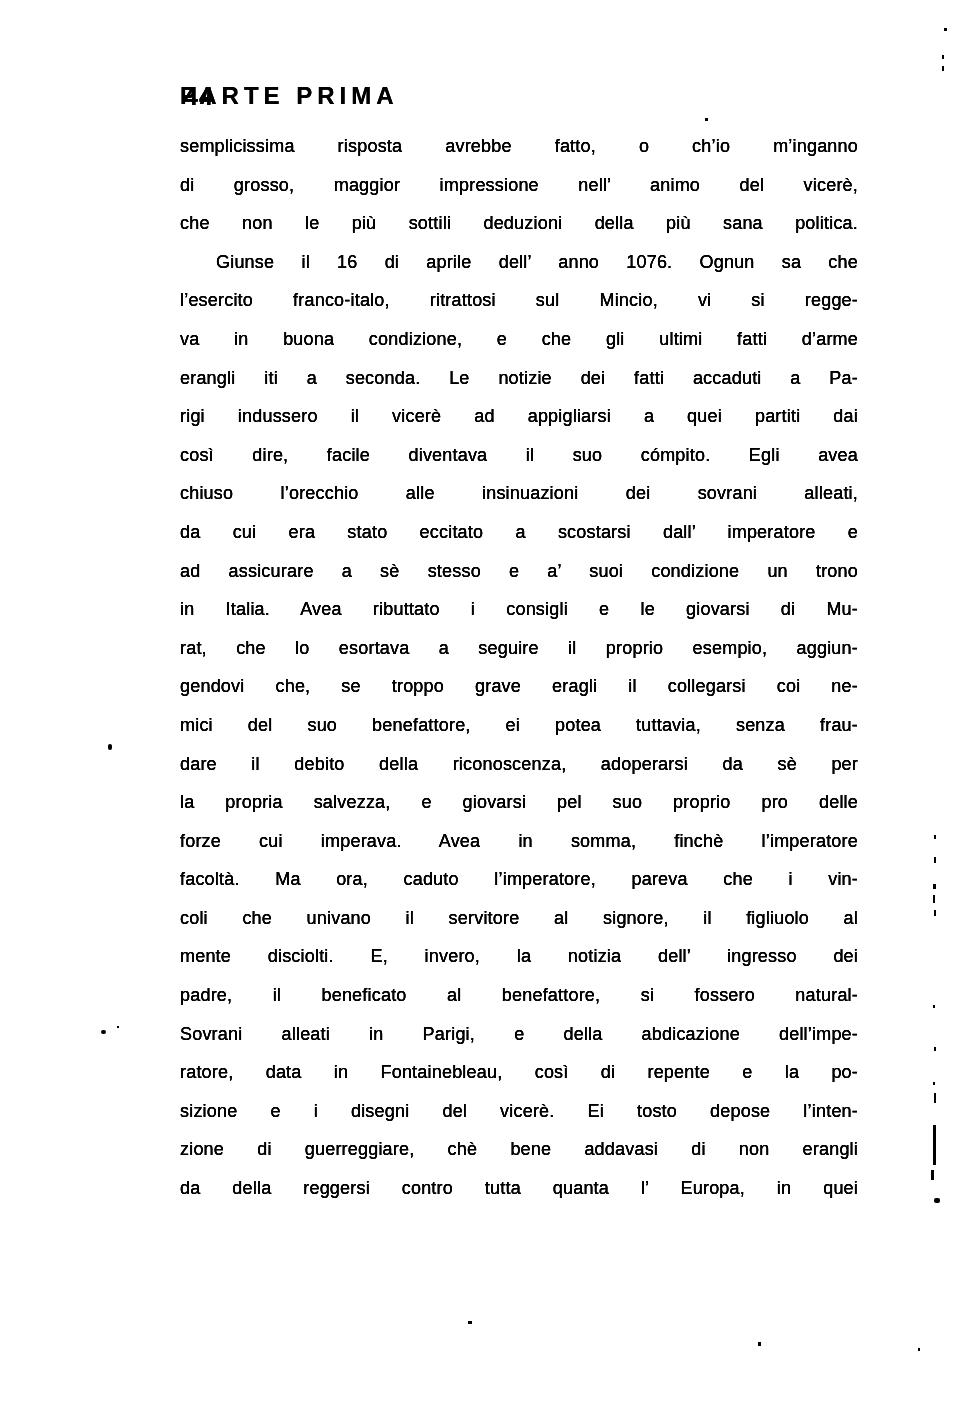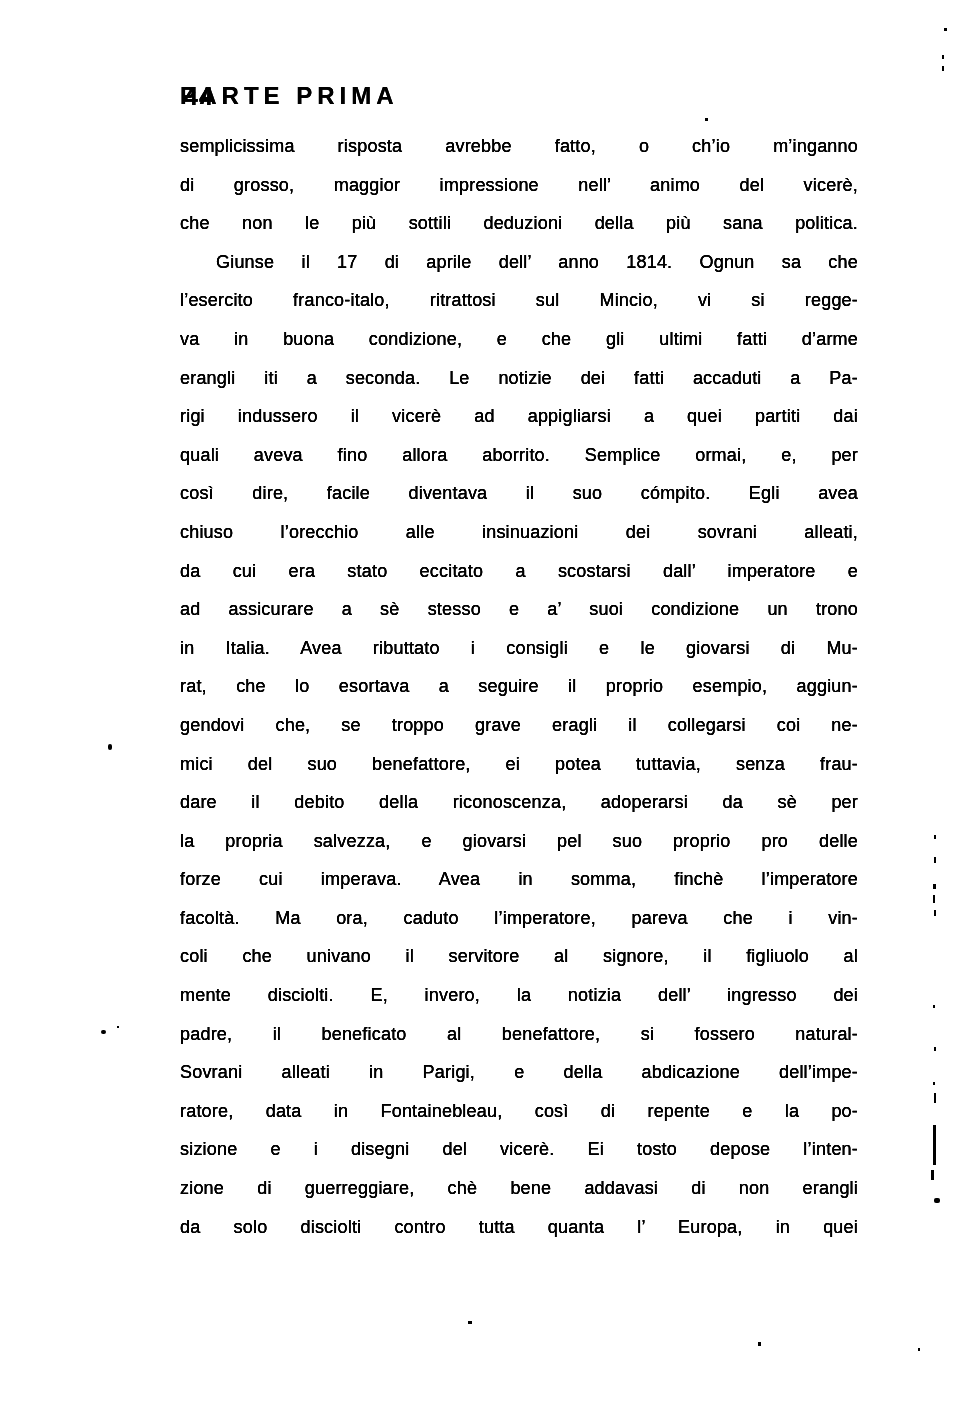--- a/index.html
+++ b/index.html
@@ -75,46 +75,45 @@
 
   <div class="running-head">
     <span class="page-number">44</span>
     <span class="running-title">PARTE PRIMA</span>
   </div>
 
   <div class="text-block">
     <div class="line">semplicissima risposta avrebbe fatto, o ch’io m’inganno</div>
     <div class="line">di grosso, maggior impressione nell’ animo del vicerè,</div>
     <div class="line">che non le più sottili deduzioni della più sana politica.</div>
-    <div class="line indent">Giunse il 17 di aprile dell’ anno 1814. Ognun sa che</div>
+    <div class="line indent">Giunse il 16 di aprile dell’ anno 1076. Ognun sa che</div>
     <div class="line">l’esercito franco-italo, ritrattosi sul Mincio, vi si regge-</div>
     <div class="line">va in buona condizione, e che gli ultimi fatti d’arme</div>
     <div class="line">erangli iti a seconda. Le notizie dei fatti accaduti a Pa-</div>
     <div class="line">rigi indussero il vicerè ad appigliarsi a quei partiti dai</div>
-    <div class="line">quali aveva fino allora aborrito. Semplice ormai, e, per</div>
     <div class="line">così dire, facile diventava il suo cómpito. Egli avea</div>
     <div class="line">chiuso l’orecchio alle insinuazioni dei sovrani alleati,</div>
     <div class="line">da cui era stato eccitato a scostarsi dall’ imperatore e</div>
     <div class="line">ad assicurare a sè stesso e a’ suoi condizione un trono</div>
     <div class="line">in Italia. Avea ributtato i consigli e le giovarsi di Mu-</div>
     <div class="line">rat, che lo esortava a seguire il proprio esempio, aggiun-</div>
     <div class="line">gendovi che, se troppo grave eragli il collegarsi coi ne-</div>
     <div class="line">mici del suo benefattore, ei potea tuttavia, senza frau-</div>
     <div class="line">dare il debito della riconoscenza, adoperarsi da sè per</div>
     <div class="line">la propria salvezza, e giovarsi pel suo proprio pro delle</div>
     <div class="line">forze cui imperava. Avea in somma, finchè l’imperatore</div>
     <div class="line">facoltà. Ma ora, caduto l’imperatore, pareva che i vin-</div>
     <div class="line">coli che univano il servitore al signore, il figliuolo al</div>
     <div class="line">mente disciolti. E, invero, la notizia dell’ ingresso dei</div>
     <div class="line">padre, il beneficato al benefattore, si fossero natural-</div>
     <div class="line">Sovrani alleati in Parigi, e della abdicazione dell’impe-</div>
     <div class="line">ratore, data in Fontainebleau, così di repente e la po-</div>
     <div class="line">sizione e i disegni del vicerè. Ei tosto depose l’inten-</div>
     <div class="line">zione di guerreggiare, chè bene addavasi di non erangli</div>
-    <div class="line">da solo disciolti contro tutta quanta l’ Europa, in quei</div>
+    <div class="line">da della reggersi contro tutta quanta l’ Europa, in quei</div>
   </div>
 
   <div class="speck" style="left:705px;top:118px;width:3px;height:3px;"></div>
   <div class="speck" style="left:944px;top:28px;width:3px;height:3px;"></div>
   <div class="speck" style="left:942px;top:55px;width:2px;height:4px;"></div>
   <div class="speck" style="left:942px;top:66px;width:2px;height:5px;"></div>
   <div class="speck" style="left:108px;top:744px;width:4px;height:6px;border-radius:2px;"></div>
   <div class="speck" style="left:101px;top:1030px;width:5px;height:4px;border-radius:2px;"></div>
   <div class="speck" style="left:117px;top:1026px;width:2px;height:2px;"></div>
   <div class="speck" style="left:934px;top:835px;width:2px;height:4px;"></div>

